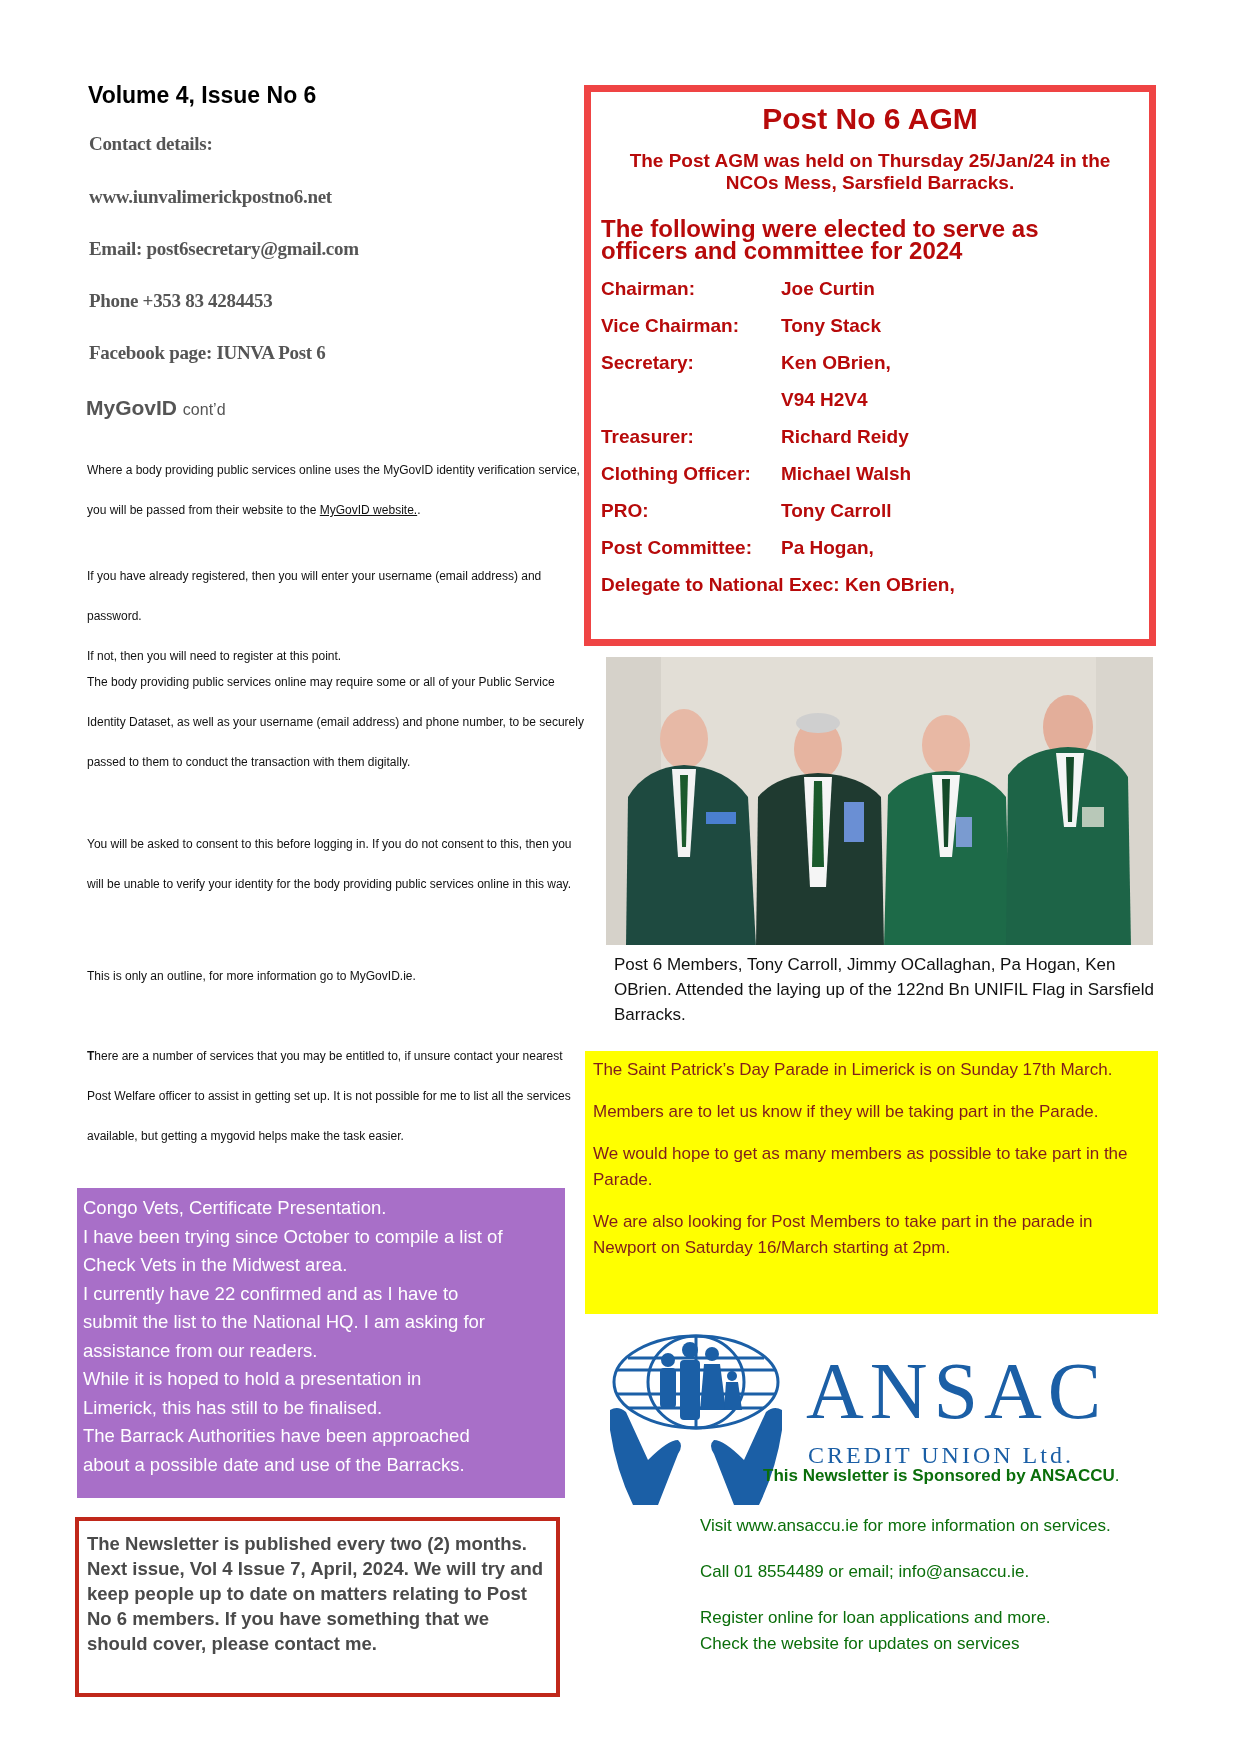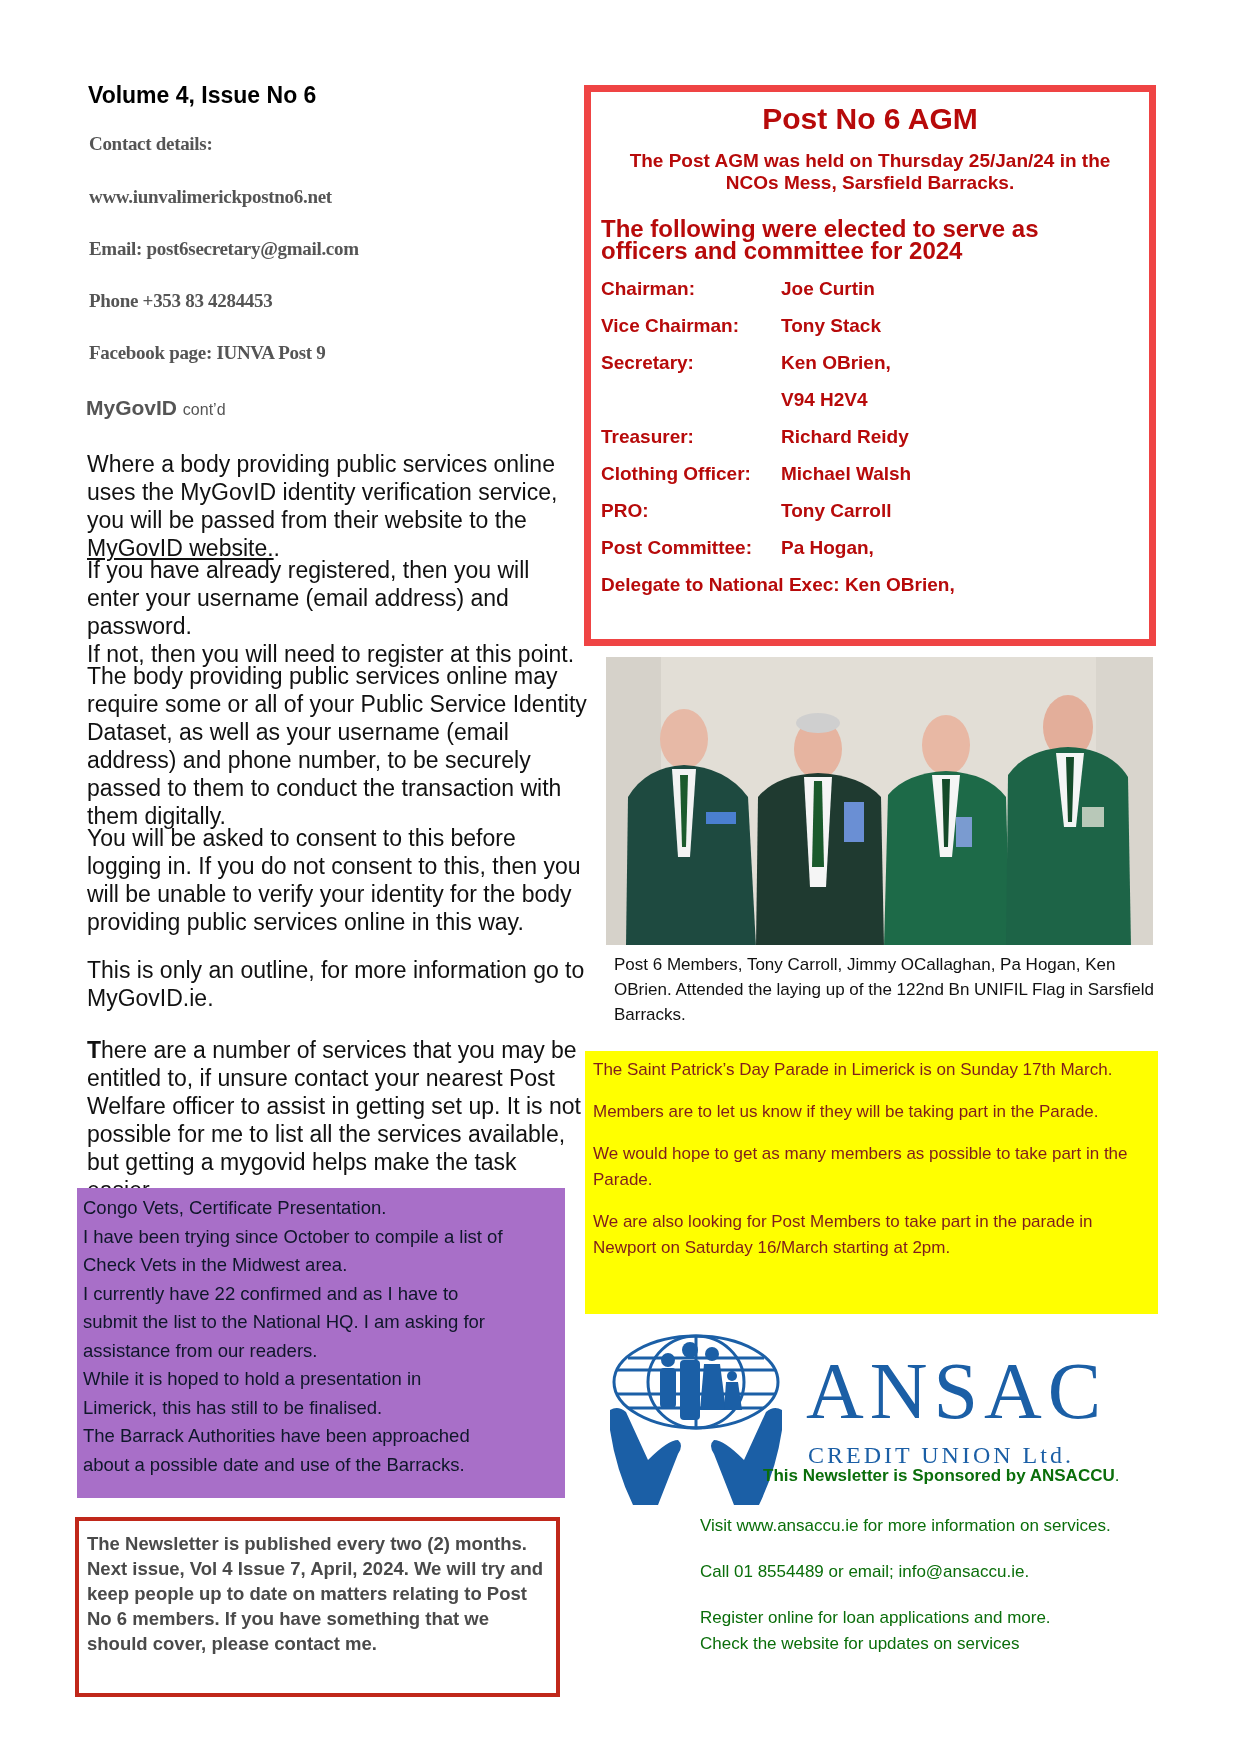--- a/index.html
+++ b/index.html
@@ -14,34 +14,34 @@
     .contact { left: 89px; font-family: "Liberation Serif", serif; font-weight: bold; font-size: 19px; color: #555; letter-spacing: -0.3px; }
     #contact-heading { top: 133px; }
     #contact-web { top: 186px; }
     #contact-email { top: 238px; }
     #contact-phone { top: 290px; }
     #contact-fb { top: 342px; }
 
     #mygovid-heading { left: 86px; top: 396px; font-size: 21px; font-weight: bold; color: #555; }
     #mygovid-heading .sub { font-size: 16px; font-weight: normal; color: #555; }
 
-    .body-p { left: 87px; width: 500px; font-size: 23px; line-height: 28px; color: #111; margin: 0; }
+    .body-p { left: 87px; width: 500px; font-size: 12px; line-height: 40px; color: #111; margin: 0; }
     #p1 { top: 450px; }
     #p2 { top: 556px; }
     #p3 { top: 662px; }
     #p4 { top: 824px; }
     #p5 { top: 956px; }
     #p6 { top: 1036px; }
     .link { color: #111; text-decoration: underline; }
 
     
     #congo-box {
       left: 77px; top: 1188px; width: 488px; height: 310px; background: #a86fc8;
     }
-    #congo-box .line { font-size: 18.5px; line-height: 28.5px; color: #0f172a; padding-left: 6px; }
+    #congo-box .line { font-size: 18.5px; line-height: 28.5px; color: #ffffff; padding-left: 6px; }
     #congo-box .inner { padding-top: 6px; }
 
     
     #info-box {
       left: 75px; top: 1517px; width: 485px; height: 180px; border: 4px solid #c0281a; box-sizing: border-box; background: #fff;
     }
     #info-box .txt { padding: 10px 8px; font-size: 18.5px; line-height: 25px; font-weight: bold; color: #4a4a4a; }
 
     
     #agm-box {
@@ -78,21 +78,21 @@
   </style>
 </head>
 <body>
 
 <div id="vol-title" class="abs">Volume 4, Issue No 6</div>
 
 <div id="contact-heading" class="abs contact">Contact details:</div>
 <div id="contact-web" class="abs contact">www.iunvalimerickpostno6.net</div>
 <div id="contact-email" class="abs contact">Email: post6secretary@gmail.com</div>
 <div id="contact-phone" class="abs contact">Phone +353 83 4284453</div>
-<div id="contact-fb" class="abs contact">Facebook page: IUNVA Post 9</div>
+<div id="contact-fb" class="abs contact">Facebook page: IUNVA Post 6</div>
 
 <div id="mygovid-heading" class="abs">
   <span>MyGovID</span>
   <span class="sub">cont’d</span>
 </div>
 
 <p id="p1" class="abs body-p">
   <span>Where a body providing public services online uses the MyGovID identity verification service, you will be passed from their website to the </span><a class="link">MyGovID website.</a><span>.</span>
 </p>
 <p id="p2" class="abs body-p">

